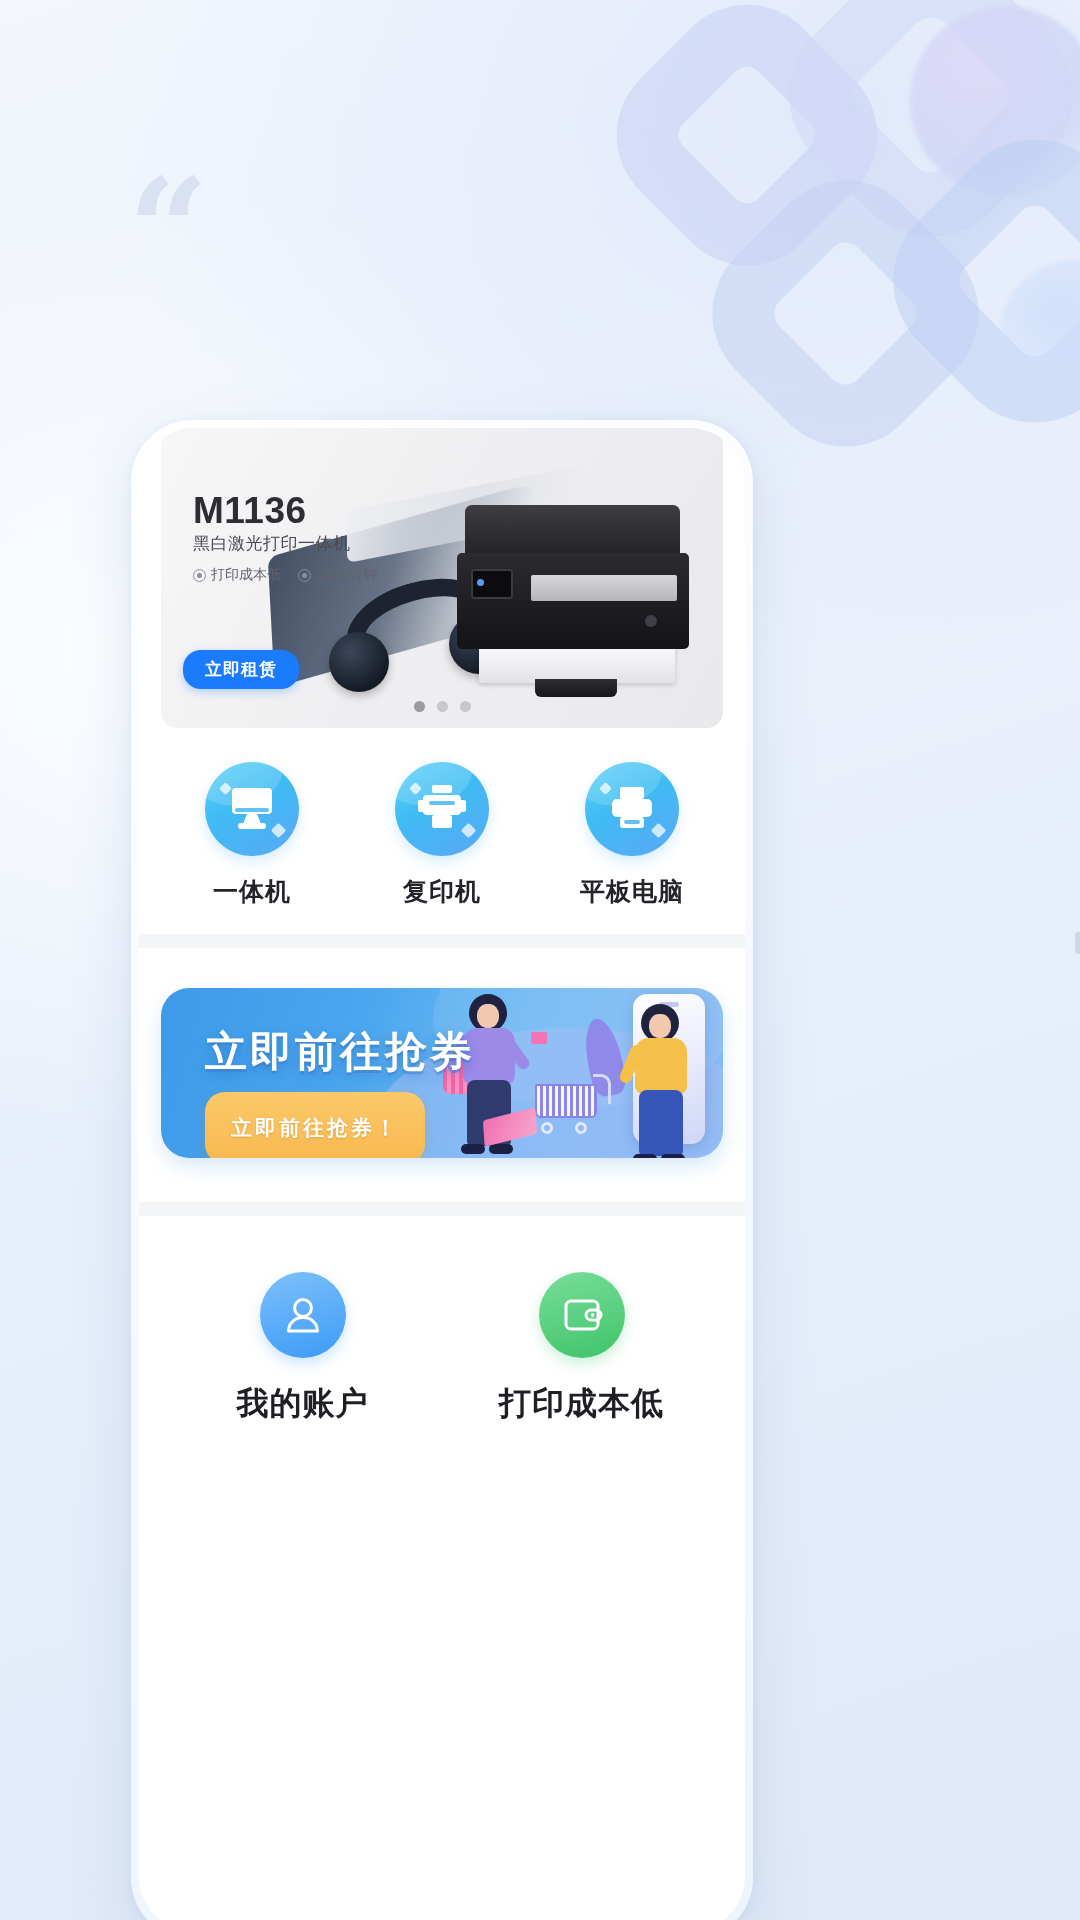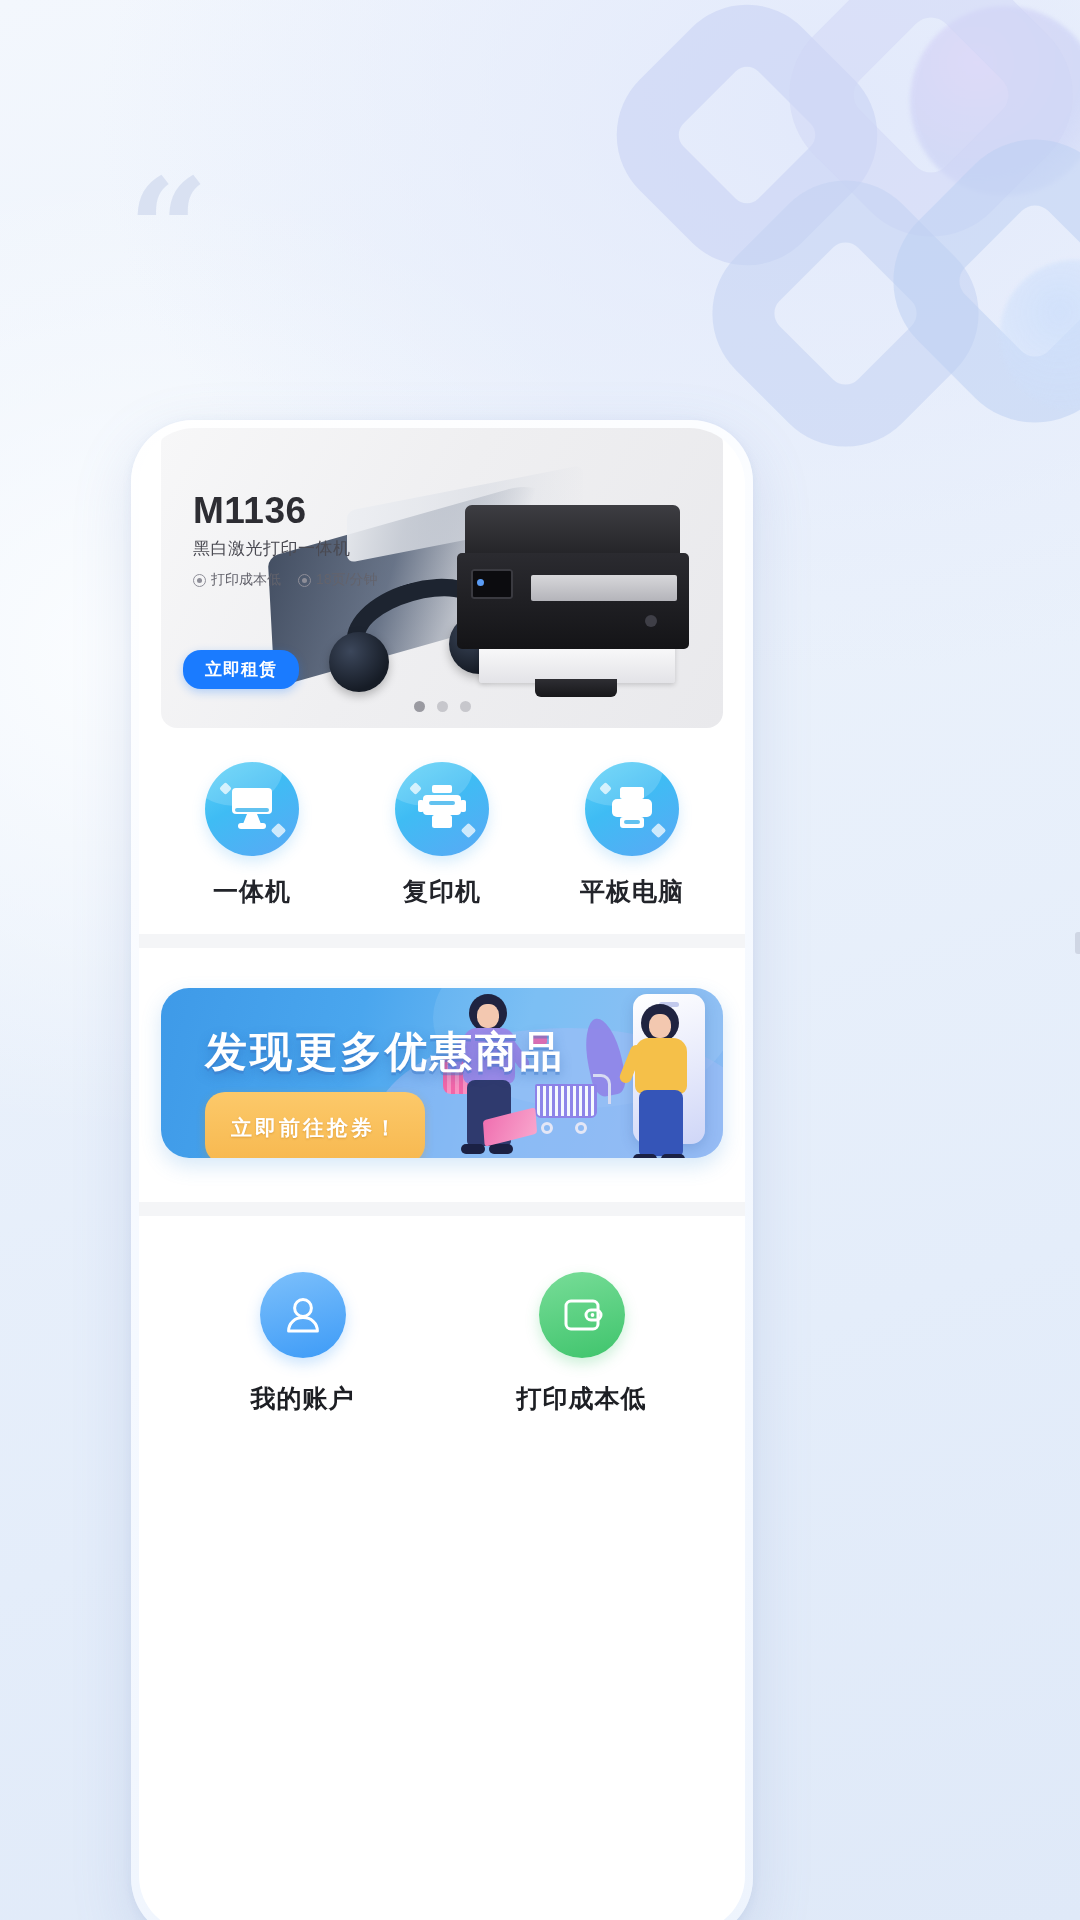--- a/index.html
+++ b/index.html
@@ -231,21 +231,20 @@
     top: 62px;
     z-index: 4;
   }
   .hero-title {
     font-size: 37px;
     font-weight: 800;
     color: #2d2d33;
     letter-spacing: .5px;
   }
   .hero-sub {
-    margin-top: 5px;
     font-size: 17px;
     color: #4a4a52;
     letter-spacing: .5px;
   }
   .hero-feats {
     margin-top: 11px;
     display: flex;
     gap: 17px;
   }
   .hero-feat {
@@ -688,21 +687,21 @@
     width: 86px; height: 86px;
     border-radius: 50%;
     display: flex;
     align-items: center;
     justify-content: center;
   }
   .acct-circle.blue  { background: linear-gradient(165deg, #7dc0fb 0%, #3d9bf7 100%); box-shadow: 0 6px 14px rgba(61,155,247,.26); }
   .acct-circle.green { background: linear-gradient(165deg, #78dd98 0%, #3fc46c 100%); box-shadow: 0 6px 14px rgba(63,196,108,.26); }
   .acct-circle.red   { background: linear-gradient(165deg, #fb4a5e 0%, #ea1232 100%); box-shadow: 0 6px 14px rgba(234,18,50,.26); }
   .acct-label {
-    font-size: 25px;
+    font-size: 32px;
     font-weight: 700;
     color: #1d1f24;
     letter-spacing: 1px;
   }
 
   .right-nub {
     position: absolute;
     right: 0;
     top: 932px;
     width: 5px;
@@ -864,21 +863,21 @@
             <div class="pp-torso y"></div>
             <div class="pp-arm l y"></div>
             <div class="pp-legs blue2"></div>
             <div class="pp-shoe s1"></div>
               <div class="pp-shoe s2"></div>
           </div>
           <div class="p-coupon"></div>
         </div>
 
         <div class="promo-text">
-          <div class="promo-title">发现更多优惠商品</div>
+          <div class="promo-title">立即前往抢券</div>
           <button class="promo-pill">立即前往抢券！</button>
         </div>
       </div>
     </div>
 
     <div class="divider-band"></div>
 
     <div class="acct-section">
       <div class="acct-grid">
 

